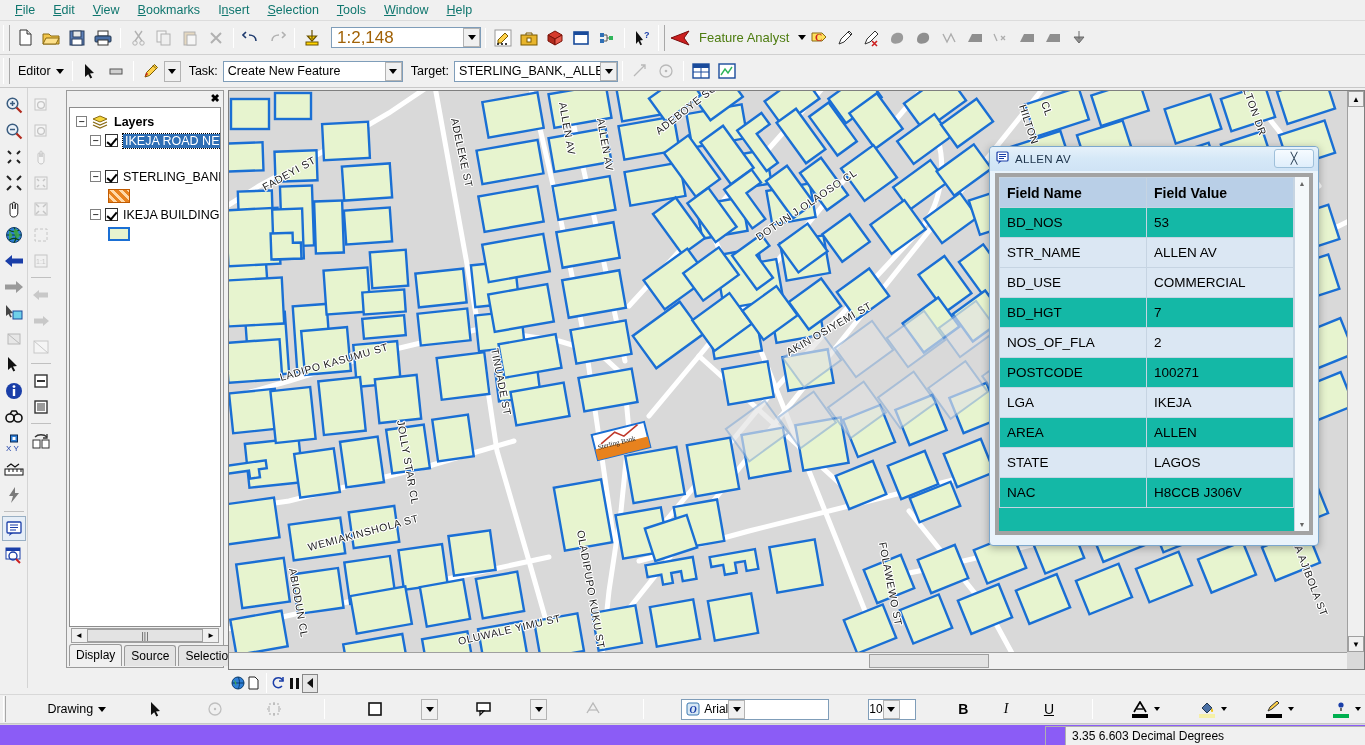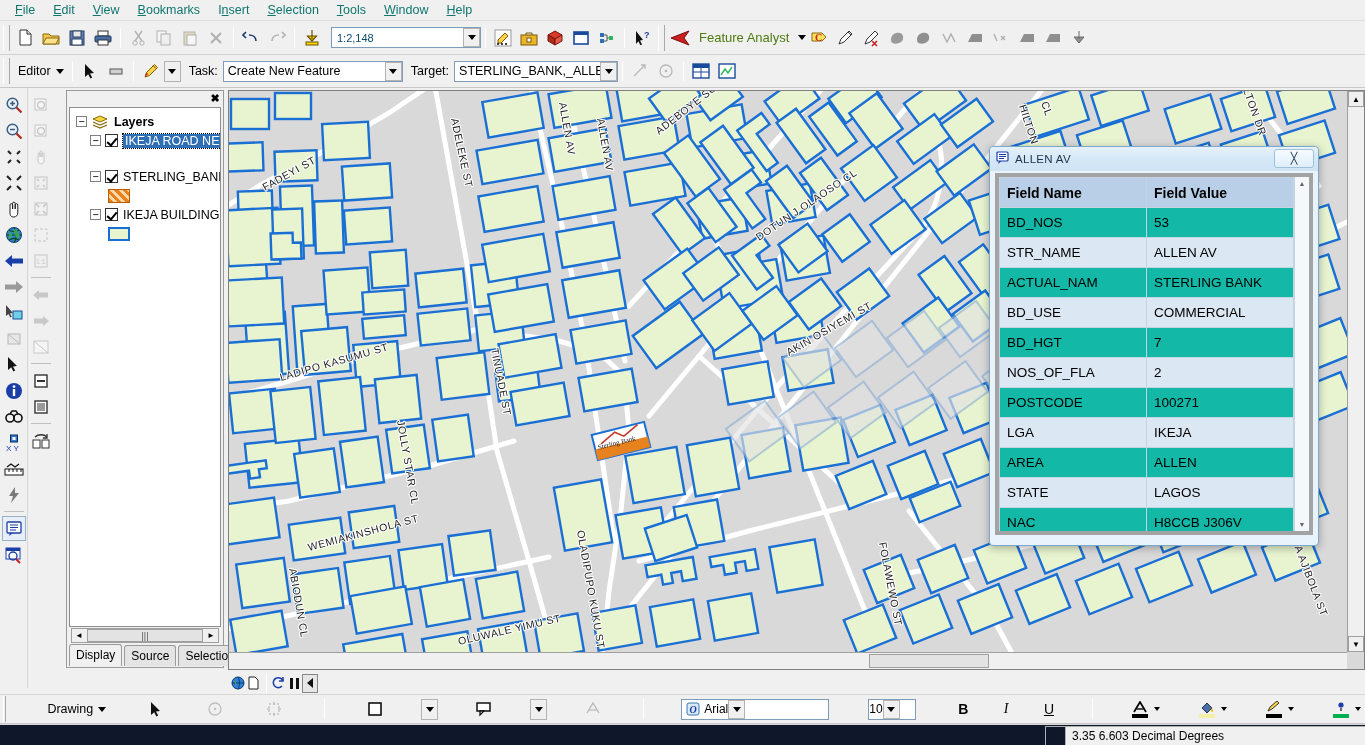--- a/index.html
+++ b/index.html
@@ -35,21 +35,21 @@
   .tbtn {
     width: 26px; height: 26px; display: flex; align-items: center; justify-content: center;
     cursor: default; border: 1px solid transparent; flex: none;
   }
   .tsep { width: 1px; height: 20px; background: #b0b0b0; margin: 0 4px; flex: none;
           border-right: 1px solid #fff; }
   .scalebox {
     width: 150px; height: 21px; margin-left: 6px; background: #fff;
     border: 1px solid #7f9db9; display: flex; align-items: center; flex: none;
   }
-  .scalebox .val { flex: 1; padding-left: 5px; font-size: 11px; color: #0c4a6e; }
+  .scalebox .val { flex: 1; padding-left: 5px; font-size: 17px; color: #a16207; }
   .dd-arrow {
     width: 17px; height: 19px; background: #f0f0f0; border: 1px solid #b3b3b3;
     display: flex; align-items: center; justify-content: center; flex: none;
   }
   .dd-arrow::after { content: ""; border-left: 4px solid transparent; border-right: 4px solid transparent;
     border-top: 5px solid #000; }
   .falabel { font-size: 13px; margin: 0 4px 0 6px; color: #4d7c0f; }
 
   
   .toolbar2 {
@@ -225,21 +225,21 @@
   .fmtbtn { width: 22px; height: 22px; display: flex; align-items: center; justify-content: center;
     font-size: 14px; cursor: default; border: 1px solid transparent; }
   .colorbtn { display: flex; align-items: center; cursor: default; }
   .colorbtn .sw { width: 16px; height: 4px; margin-top: 1px; }
   .mini-caret { width: 0; height: 0; border-left: 3.5px solid transparent;
     border-right: 3.5px solid transparent; border-top: 4.5px solid #000; margin: 0 4px; }
 
   
   .statusbar {
     position: absolute; left: 0; bottom: 0; width: 1365px; height: 21px;
-    background: #0f172a; border-top: 1px solid #d8d8d8; display: flex; align-items: center;
+    background: #8b5cf6; border-top: 1px solid #d8d8d8; display: flex; align-items: center;
   }
   .status-left { flex: 1; }
   .status-coords {
     width: 300px; height: 19px; border-left: 1px solid #b0b0b0; border-top: 1px solid #b0b0b0;
     background: #f0f0f0; display: flex; align-items: center; padding-left: 6px; font-size: 12px;
   }
   .status-pad { width: 20px; height: 19px; border-left: 1px solid #b0b0b0; border-top: 1px solid #b0b0b0; }
 </style>
 </head>
 <body>
@@ -1118,24 +1118,20 @@
             </tr>
           </thead>
           <tbody>
             <tr>
               <td class="k">BD_NOS</td>
               <td>53</td>
             </tr>
             <tr class="alt">
               <td class="k">STR_NAME</td>
               <td>ALLEN AV</td>
-            </tr>
-            <tr>
-              <td class="k">ACTUAL_NAM</td>
-              <td>STERLING BANK</td>
             </tr>
             <tr class="alt">
               <td class="k">BD_USE</td>
               <td>COMMERCIAL</td>
             </tr>
             <tr>
               <td class="k">BD_HGT</td>
               <td>7</td>
             </tr>
             <tr class="alt">

